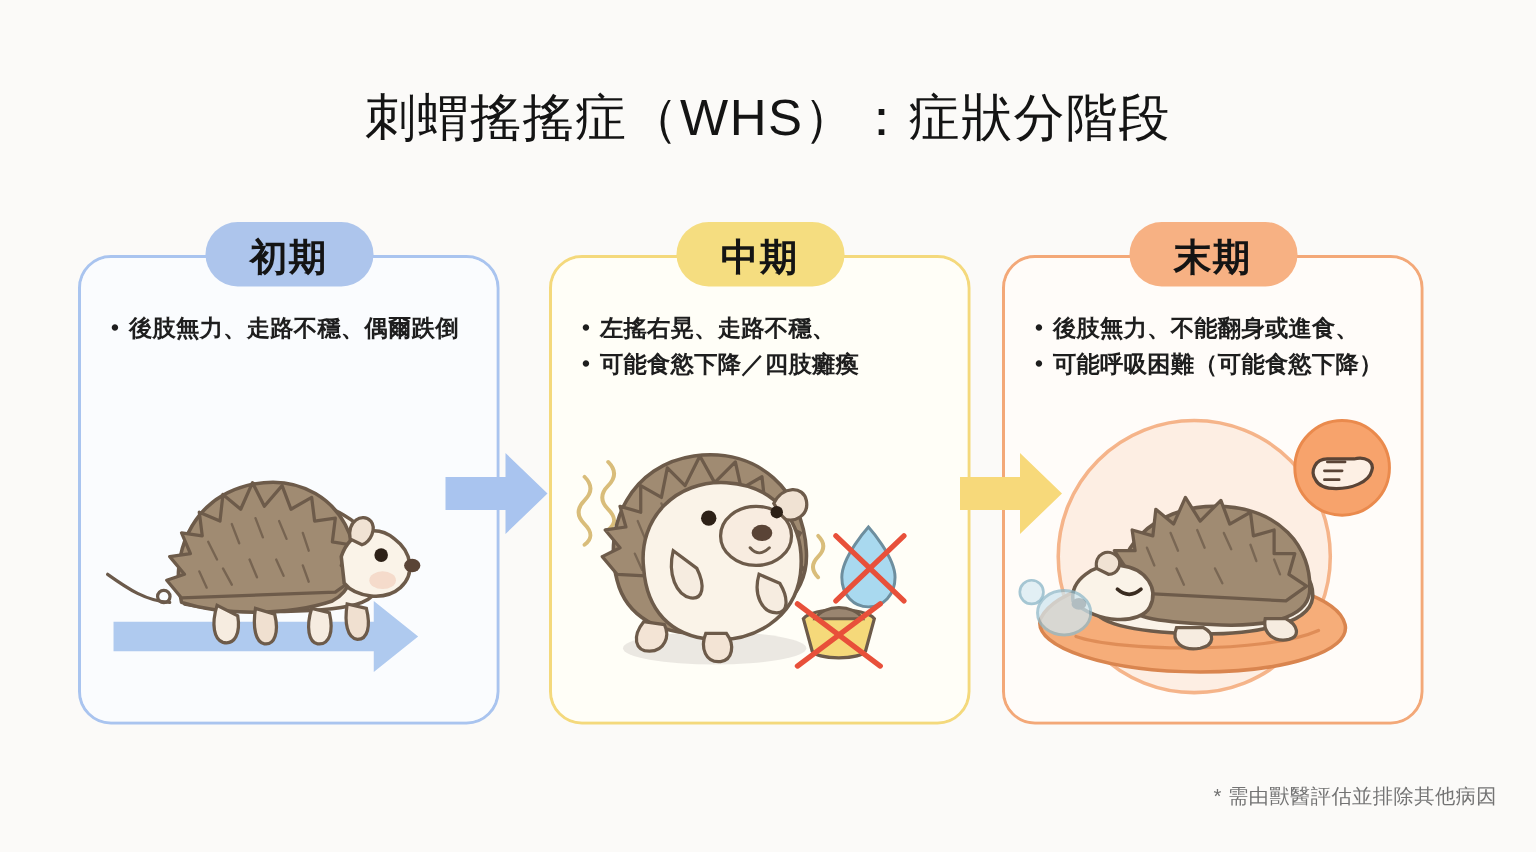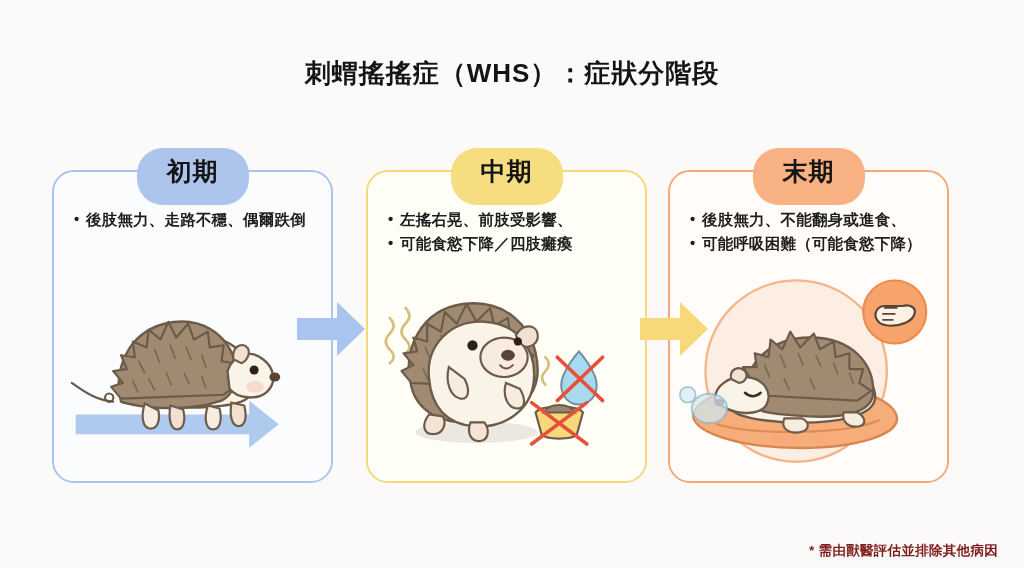--- a/index.html
+++ b/index.html
@@ -17,22 +17,22 @@
     color: #1c1c1c;
   }
 
   
   .page-title {
     position: absolute;
     top: 56px;
     left: 0;
     width: 100%;
     text-align: center;
-    font-size: 26px;
-    font-weight: 700;
+    font-size: 34px;
+    font-weight: 400;
     letter-spacing: 1px;
     color: #141414;
   }
 
   
   .stages {
     position: absolute;
     top: 170px;
     left: 0;
     width: 1024px;
@@ -61,21 +61,21 @@
     opacity: .55;
   }
 
   .pill {
     position: absolute;
     top: -24px;
     left: 50%;
     transform: translateX(-50%);
     background: var(--pill);
     border-radius: 26px;
-    padding: 7px 30px 17px;
+    padding: 7px 30px 3px;
     font-size: 25px;
     font-weight: 700;
     color: #141414;
     white-space: nowrap;
     letter-spacing: 1px;
     z-index: 3;
   }
 
   .bullets {
     position: absolute;
@@ -124,24 +124,24 @@
     z-index: 4;
   }
   .flow-arrow.a1 { left: 295px; }
   .flow-arrow.a2 { left: 638px; }
   .flow-arrow svg { display: block; width: 100%; height: 100%; }
 
   
   .footnote {
     position: absolute;
     right: 26px;
-    bottom: 8px;
+    bottom: 28px;
     font-size: 13.5px;
-    font-weight: 700;
-    color: #7f1d1d;
+    font-weight: 400;
+    color: #737373;
     letter-spacing: .3px;
   }
 </style>
 </head>
 <body>
 
 <div class="page-title">刺蝟搖搖症（WHS）：症狀分階段</div>
 
 <div class="stages">
 
@@ -215,21 +215,21 @@
   </div>
 
   <div class="panel p2">
     <div class="panel-inner"></div>
 
     <div class="pill">中期</div>
 
     <div class="bullets">
       <div class="bullet">
         <span class="dot">•</span>
-        <span class="txt">左搖右晃、前肢受影響、</span>
+        <span class="txt">左搖右晃、走路不穩、</span>
       </div>
       <div class="bullet">
         <span class="dot">•</span>
         <span class="txt">可能食慾下降／四肢癱瘓</span>
       </div>
     </div>
 
     <div class="art">
       <svg viewBox="0 0 281 200" xmlns="http://www.w3.org/2000/svg">
 

